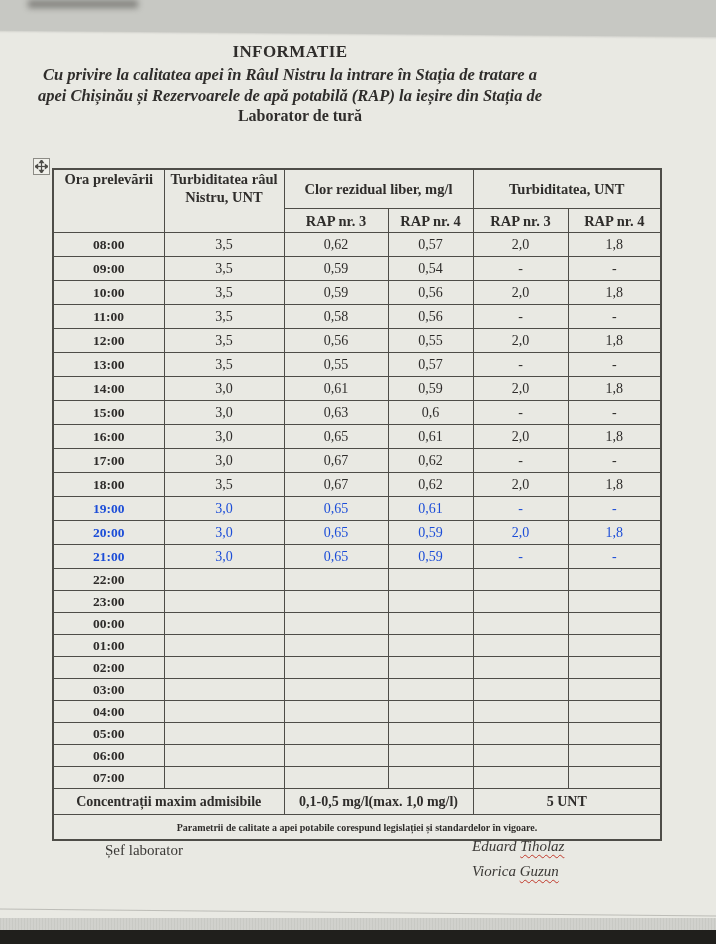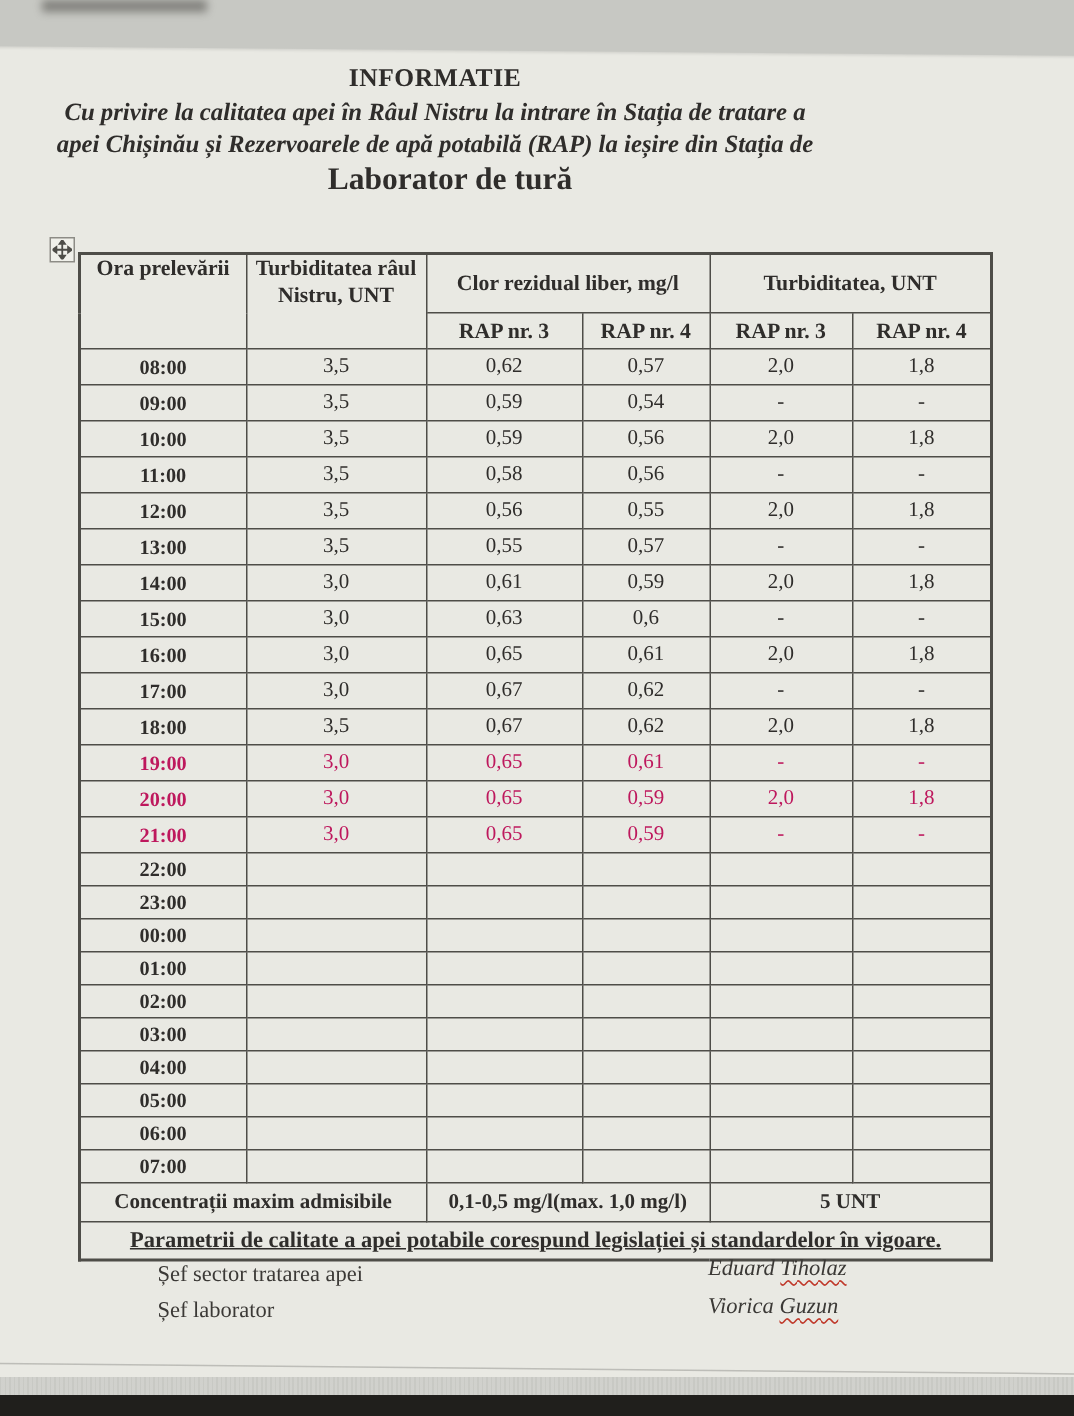--- a/index.html
+++ b/index.html
@@ -34,21 +34,21 @@
   }
   .bottom-strip{
     position:absolute;left:0;bottom:0;width:716px;height:14px;
     background:#201f1c;z-index:5;
   }
   .title-block{
     position:absolute;left:0;top:42px;width:580px;text-align:center;z-index:3;
   }
   .doc-title{font-size:17px;font-weight:bold;letter-spacing:0.4px;margin:0 0 2px 0;}
   .doc-subtitle{font-size:16.5px;font-weight:bold;line-height:21px;margin:0;font-style:italic;}
-  .doc-lab{font-size:21px;font-weight:bold;margin-top:1px;padding-left:20px;}
+  .doc-lab{font-size:16px;font-weight:bold;margin-top:1px;padding-left:20px;}
 
   .move-handle{
     position:absolute;left:33px;top:158px;width:17px;height:17px;
     background:#f0f0ea;border:1px solid #8d8c86;box-sizing:border-box;
     display:flex;align-items:center;justify-content:center;z-index:4;
   }
   table.main{
     position:absolute;left:52px;top:168px;width:608px;z-index:3;
     border-collapse:collapse;table-layout:fixed;
   }
@@ -58,23 +58,23 @@
   }
   table.main{border:2.5px solid #4e4d48;}
   th{font-size:14.5px;font-weight:bold;line-height:18px;white-space:normal !important;}
   th.vtop{vertical-align:top;padding-top:4px;}
   .grp-row th{height:38px;}
   .sub-row th{height:23px;}
   td{font-size:14px;text-align:center;}
   td.time{font-weight:bold;font-size:13.5px;}
   tr.row-data td{height:23px;}
   tr.row-empty td{height:21px;}
-  tr.red td{color:#be185d;}
+  tr.red td{color:#1d4ed8;}
   tr.limits td{height:25px;font-weight:bold;font-size:14px;text-align:center;}
-  tr.note td{height:24px;font-weight:bold;font-size:15px;white-space:normal;text-decoration:underline;}
+  tr.note td{height:24px;font-weight:bold;font-size:10px;white-space:normal;}
 
   .signatures{position:absolute;left:0;top:838px;width:716px;z-index:3;font-size:15px;color:#3b3936;}
   .sig-left{position:absolute;left:105px;top:0;line-height:24px;}
   .sig-right{position:absolute;left:472px;top:0;font-style:italic;}
   .sig-right .name{display:block;}
   .sig-right .name.n1{margin-bottom:8px;}
   .squiggle{
     text-decoration-line:underline;
     text-decoration-style:wavy;
     text-decoration-color:#c0392b;
@@ -333,21 +333,20 @@
       <td colspan="2">5 UNT</td>
     </tr>
     <tr class="note">
       <td colspan="6">Parametrii de calitate a apei potabile corespund legislației și standardelor în vigoare.</td>
     </tr>
   </tfoot>
 </table>
 
 <div class="signatures">
   <div class="sig-left">
-    <div>Șef sector tratarea apei</div>
     <div>Șef laborator</div>
   </div>
   <div class="sig-right">
     <span class="name n1"><span>Eduard</span>&nbsp;<span class="squiggle">Tiholaz</span></span>
     <span class="name n2"><span>Viorica</span>&nbsp;<span class="squiggle">Guzun</span></span>
   </div>
 </div>
 
 <div class="page-edge-line"></div>
 <div class="bottom-strip"></div>

